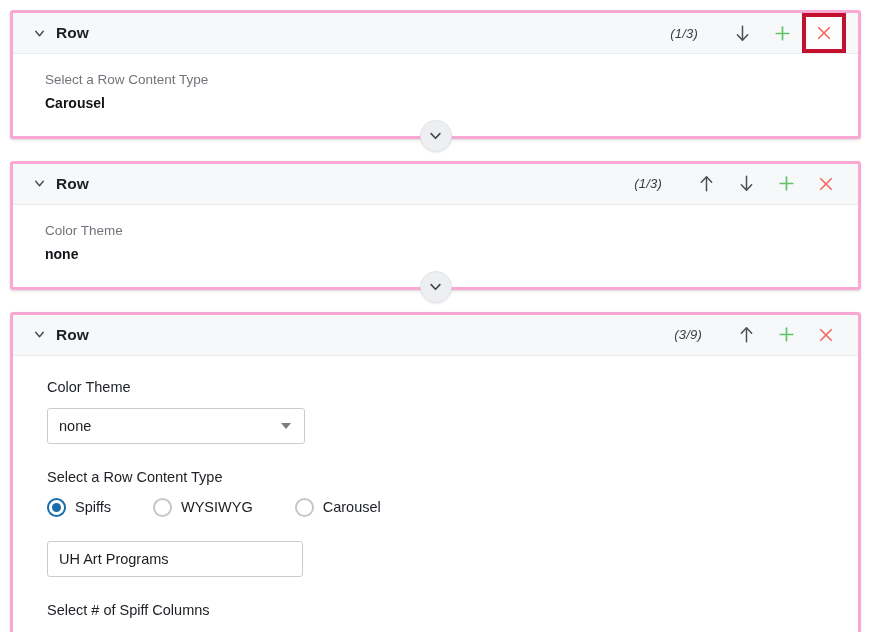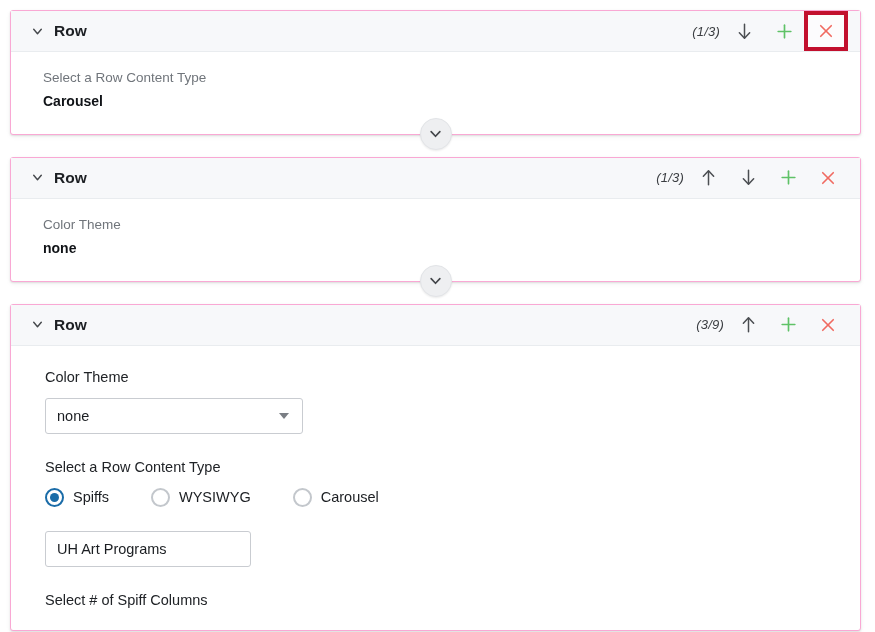--- a/index.html
+++ b/index.html
@@ -17,21 +17,21 @@
     width: 875px;
     height: 632px;
     background: #ffffff;
     padding: 10px 14px 0 10px;
   }
 
   
   .panel {
     position: relative;
     background: #ffffff;
-    border: 1px solid #f9a8d4;
+    border: 3px solid #f9a8d4;
     border-radius: 3px;
     box-shadow: 0 1px 2px rgba(0,0,0,0.10), 0 2px 5px rgba(0,0,0,0.05);
     margin-bottom: 22px;
     width: 851px;
   }
 
   .panel-header {
     display: flex;
     align-items: center;
     justify-content: space-between;
@@ -64,21 +64,21 @@
 
   .header-right {
     display: flex;
     align-items: center;
   }
 
   .counter {
     font-size: 13px;
     font-style: italic;
     color: #3a3d41;
-    margin-right: 4px;
+    margin-right: 24px;
     letter-spacing: .2px;
     text-align: right;
   }
 
   .hdr-btn {
     width: 40px;
     height: 38px;
     display: inline-flex;
     align-items: center;
     justify-content: center;
@@ -160,21 +160,21 @@
     top: 50%;
     transform: translateY(-50%);
     width: 0; height: 0;
     border-left: 5.5px solid transparent;
     border-right: 5.5px solid transparent;
     border-top: 6px solid #7a7e84;
     pointer-events: none;
   }
 
   .text-input {
-    width: 206px;
+    width: 256px;
     height: 36px;
     border: 1px solid #c9ccd1;
     border-radius: 3px;
     background: #ffffff;
     font-size: 14.5px;
     color: #1b1e22;
     padding: 0 11px;
     font-family: "Liberation Sans", sans-serif;
   }
 

